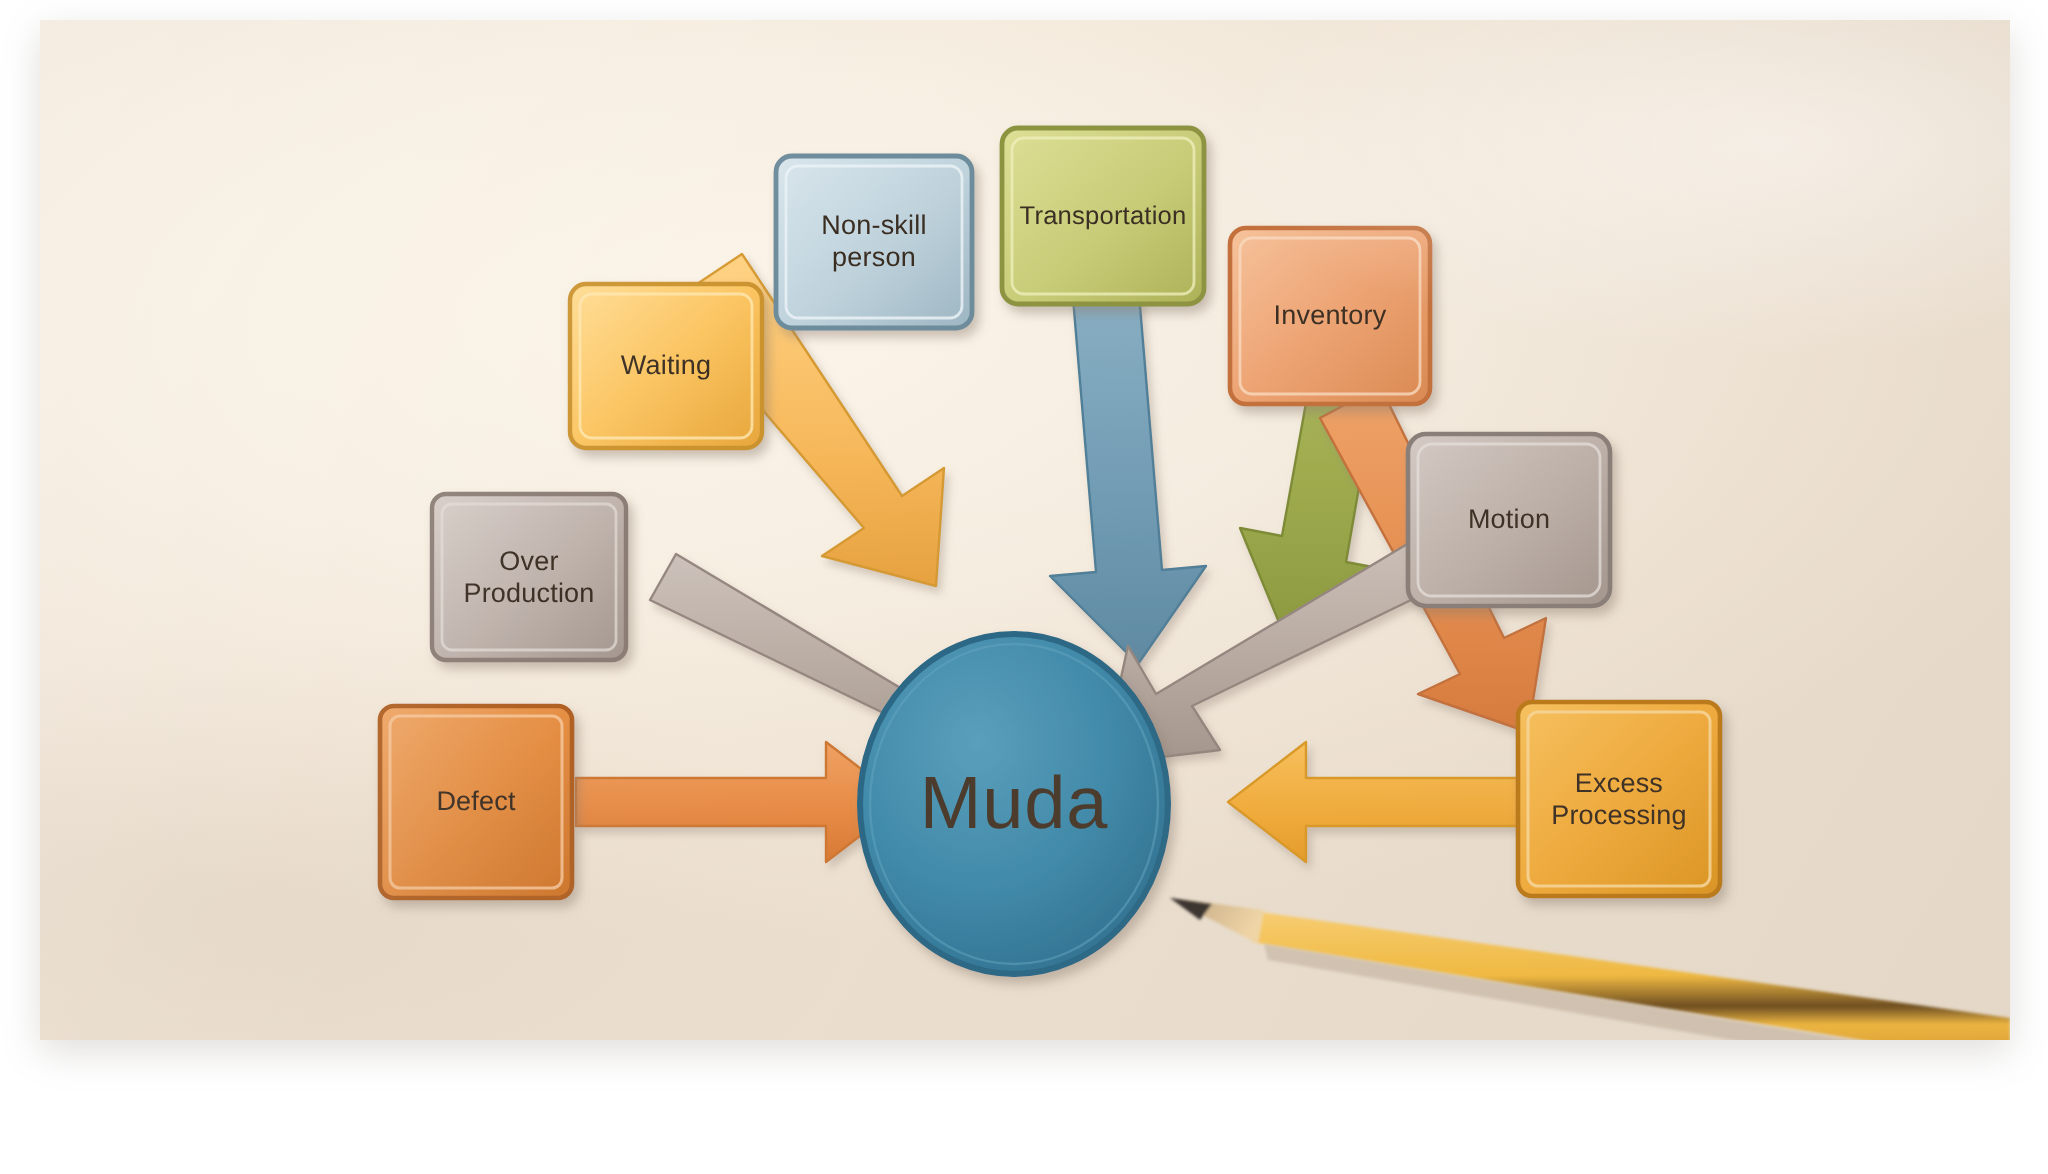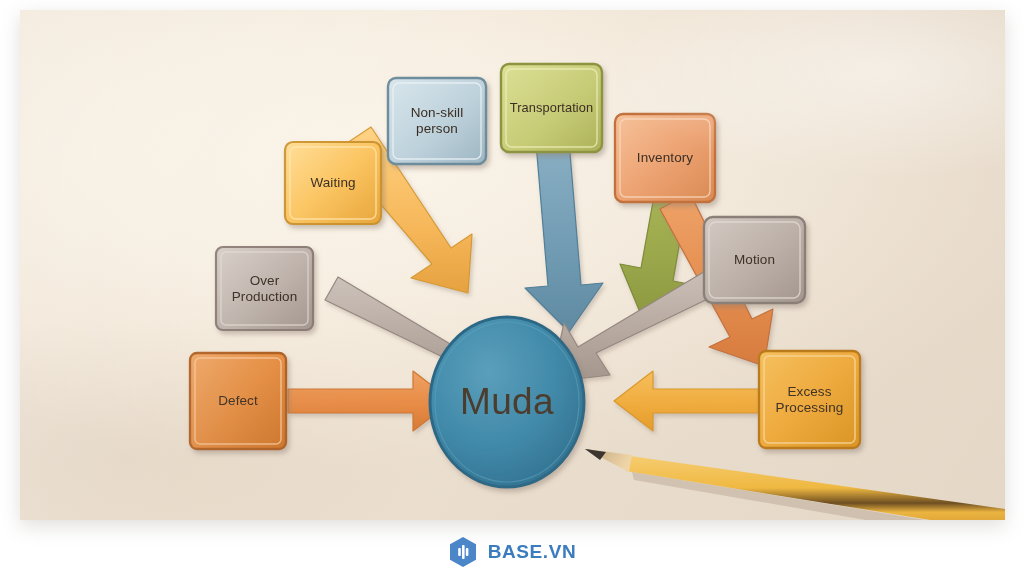--- a/index.html
+++ b/index.html
@@ -344,23 +344,14 @@
         <span class="lbl">Processing</span>
       </span>
     </div>
 
     <div id="muda" style="left:410px; top:307px; width:154px; height:170px;">
       <span>Muda</span>
     </div>
 
   </div>
 
-  <div id="brand">
-    <svg class="mark" viewBox="0 0 30 32">
-      <polygon points="15,1 28,8.2 28,23.8 15,31 2,23.8 2,8.2" fill="#4a86c8"></polygon>
-      <rect x="10.2" y="12.0" width="2.6" height="8.0" rx="1" fill="#ffffff"></rect>
-      <rect x="14.0" y="9.0" width="2.6" height="14.0" rx="1" fill="#ffffff"></rect>
-      <rect x="17.8" y="12.0" width="2.6" height="8.0" rx="1" fill="#ffffff"></rect>
-    </svg>
-    <span class="word">BASE.VN</span>
-  </div>
 
 </div>
 
 </body></html>

